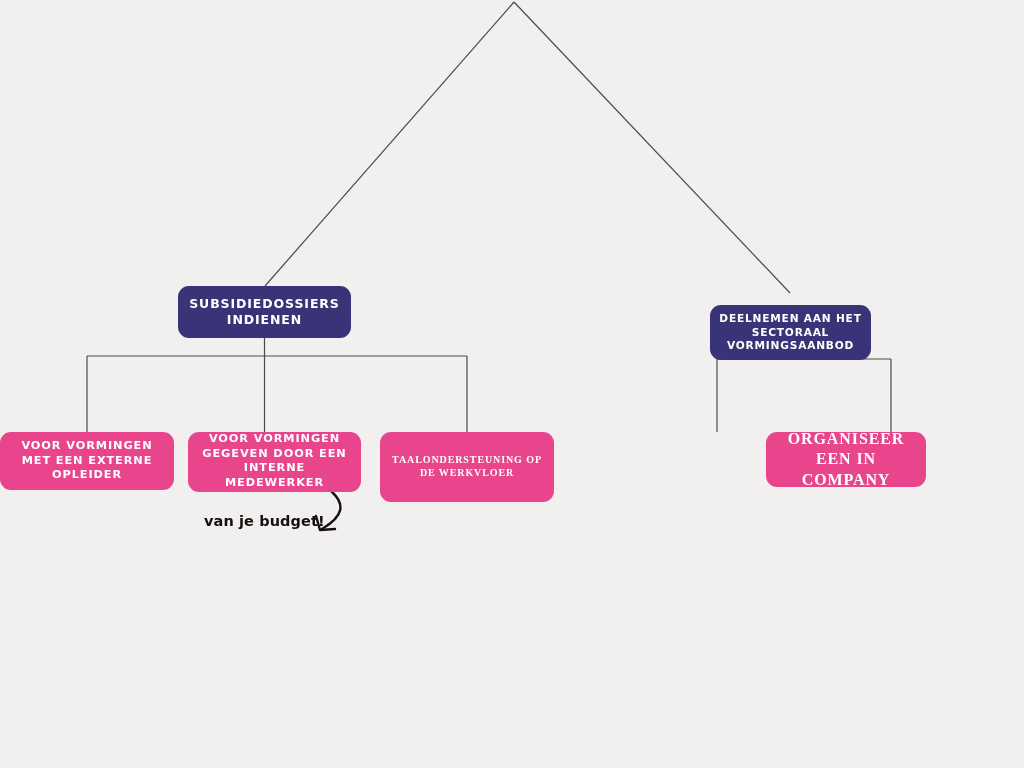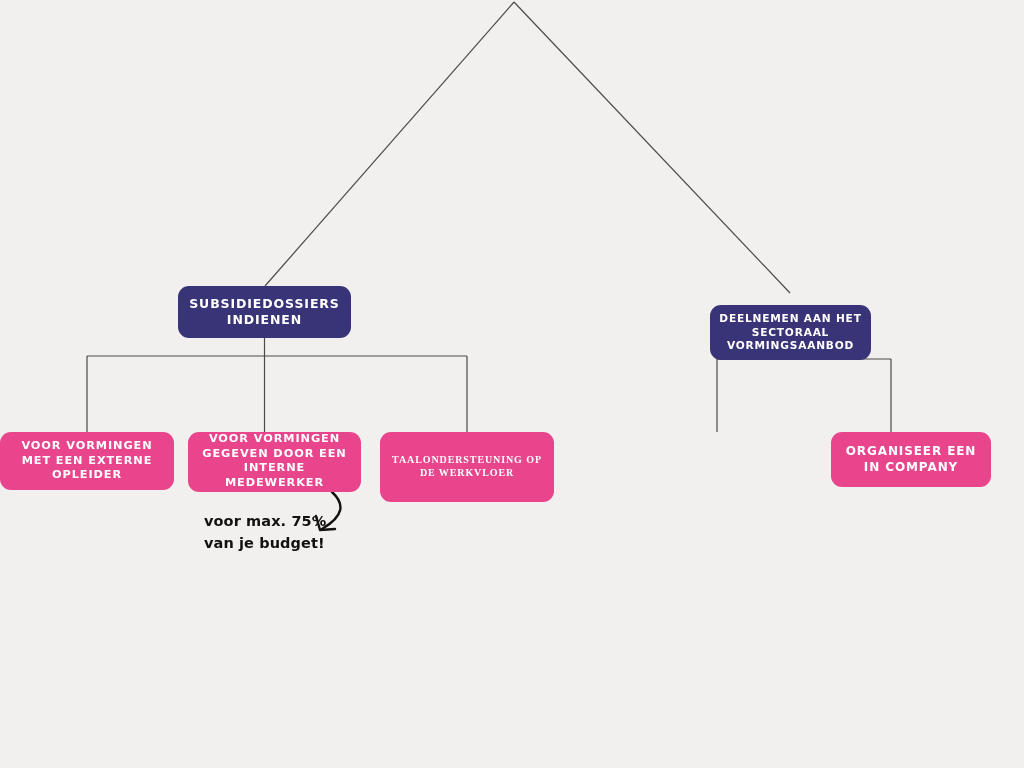--- a/index.html
+++ b/index.html
@@ -70,22 +70,23 @@
   #node-taal {
     left: 380px; top: 432px; width: 174px; height: 70px;
     font-size: 10px;
     font-family: Liberation Serif, serif;
   }
   #node-inschrijven {
     left: 637px; top: 432px; width: 160px; height: 53px;
     font-size: 10.6px;
   }
   #node-company {
-    left: 831px; top: 432px; width: 160px; height: 55px;
-    font-size: 12px;
+    left: 766px; top: 432px; width: 160px; height: 55px;
+    font-size: 16px;
+    font-family: Liberation Serif, serif;
   }
 
   .node-label { display: block; }
 
   
   #annotation-budget {
     position: absolute;
     left: 204px;
     top: 510px;
     width: 170px;
@@ -147,17 +148,16 @@
   <div class="node pink" id="node-taal">
     <span class="node-label">TAALONDERSTEUNING OP DE WERKVLOER</span>
   </div>
 
 
   <div class="node pink" id="node-company">
     <span class="node-label">ORGANISEER EEN IN COMPANY</span>
   </div>
 
   <div id="annotation-budget">
-    <span class="line">voor max. 75%</span>
     <span class="line">van je budget!</span>
   </div>
 
 </div>
 
 </body></html>

